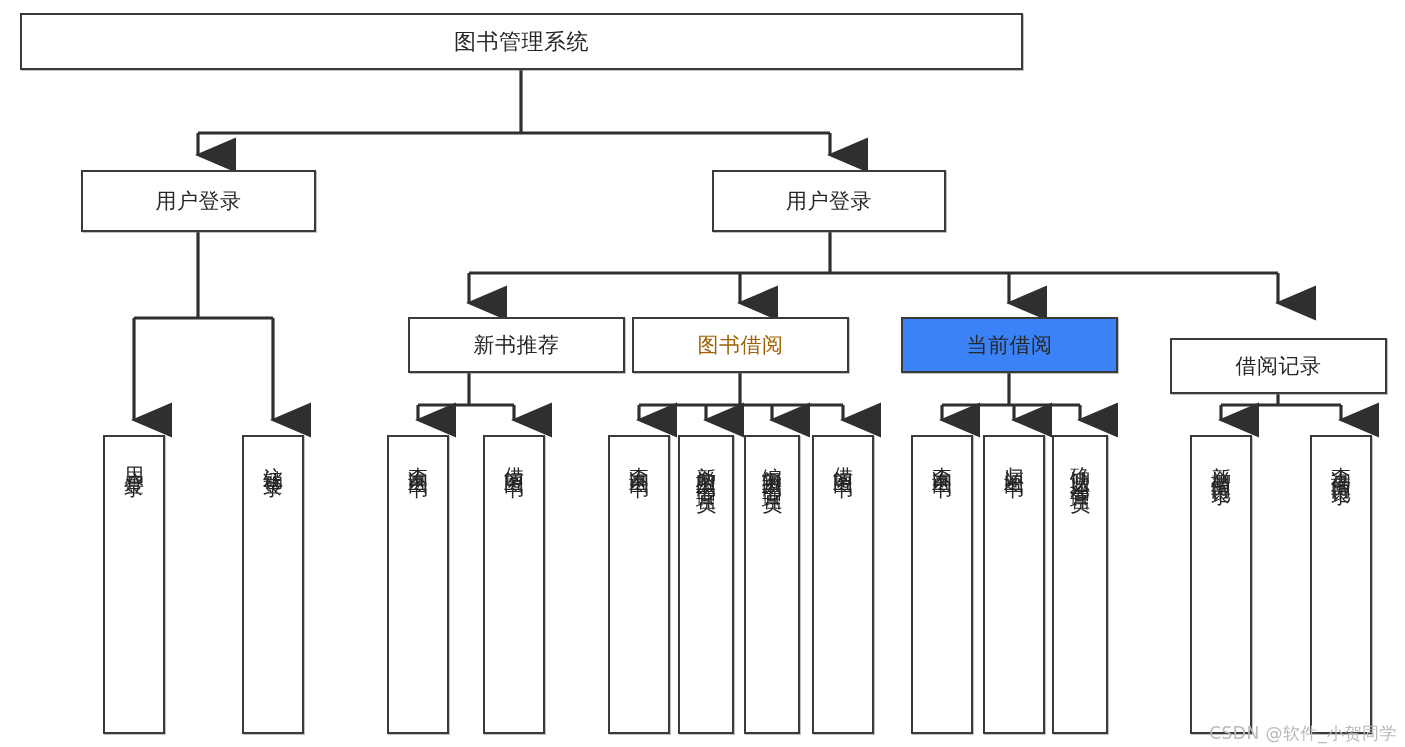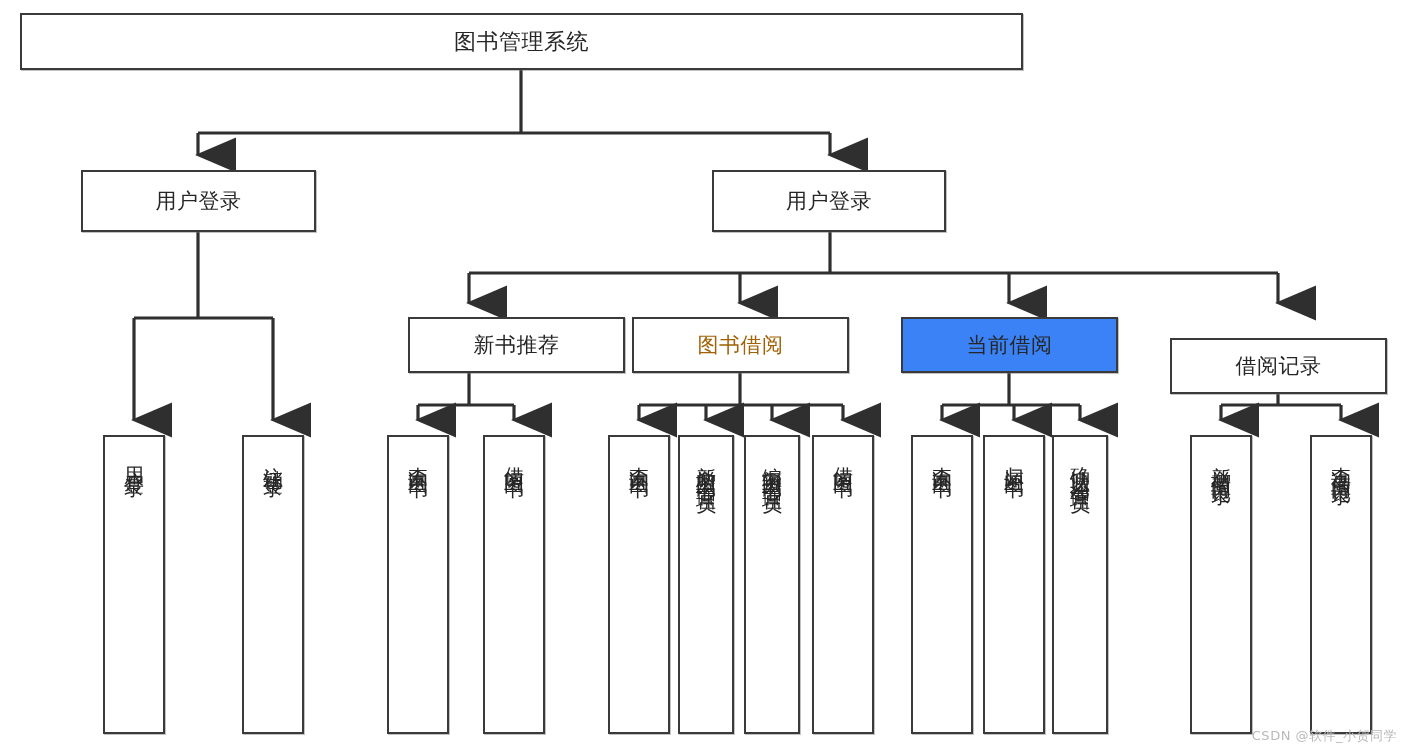--- a/index.html
+++ b/index.html
@@ -61,21 +61,21 @@
     text-orientation: upright;
     font-size: 20px;
     line-height: 1.05;
     letter-spacing: 4px;
     white-space: nowrap;
   }
   #watermark {
     position: absolute;
     right: 8px;
     bottom: 2px;
-    font-size: 13px;
+    font-size: 17px;
     color: #b9b9b9;
     letter-spacing: 0.5px;
     white-space: nowrap;
     user-select: none;
   }
 </style>
 </head>
 <body>
 
 <div id="diagram-root" style="background: rgb(255, 255, 255);">

